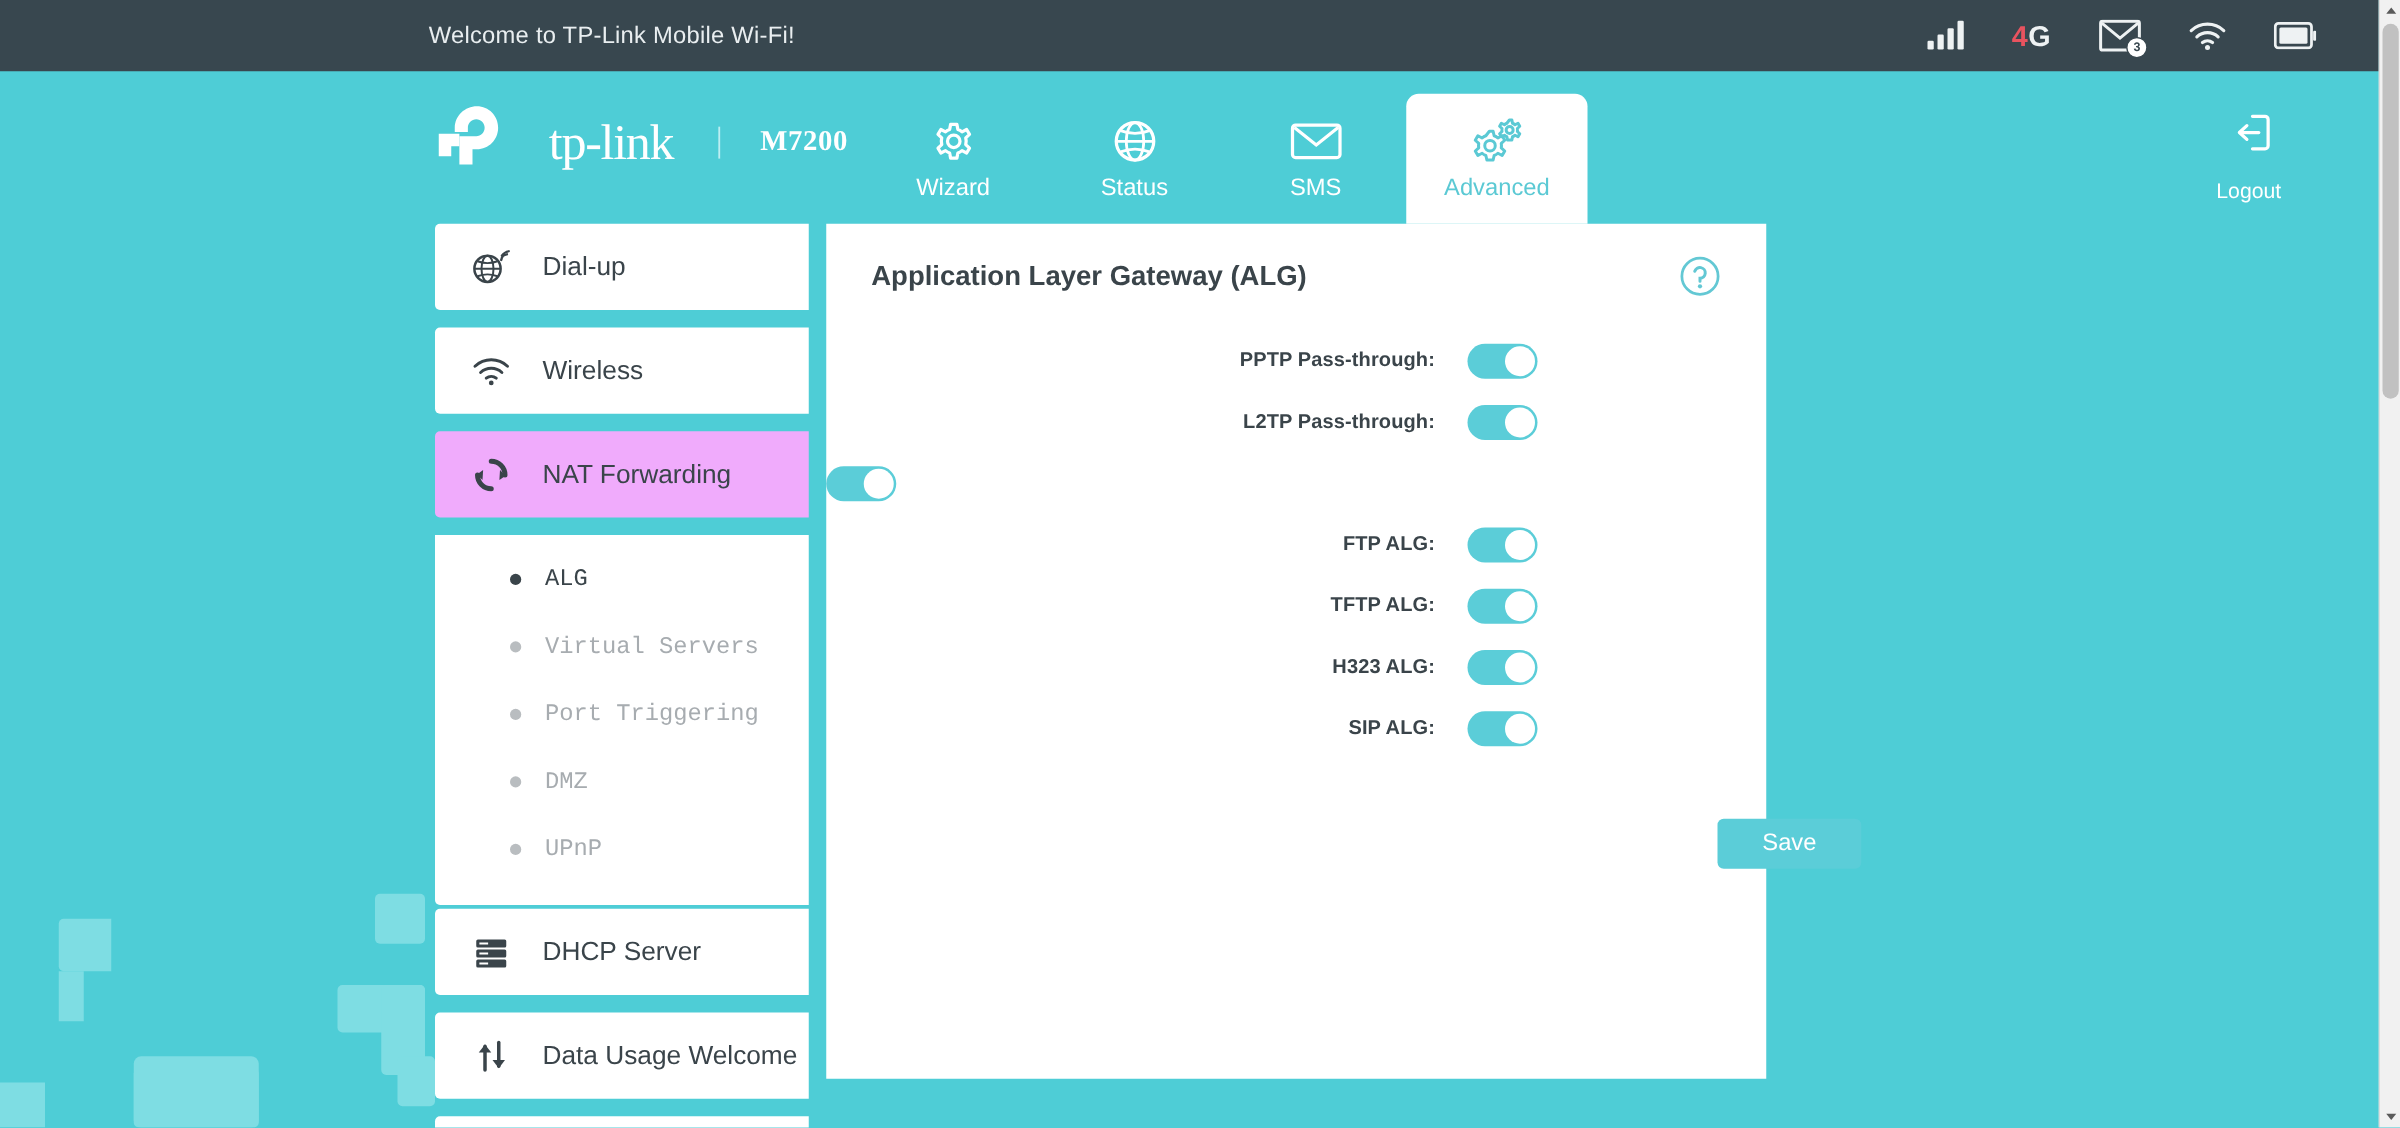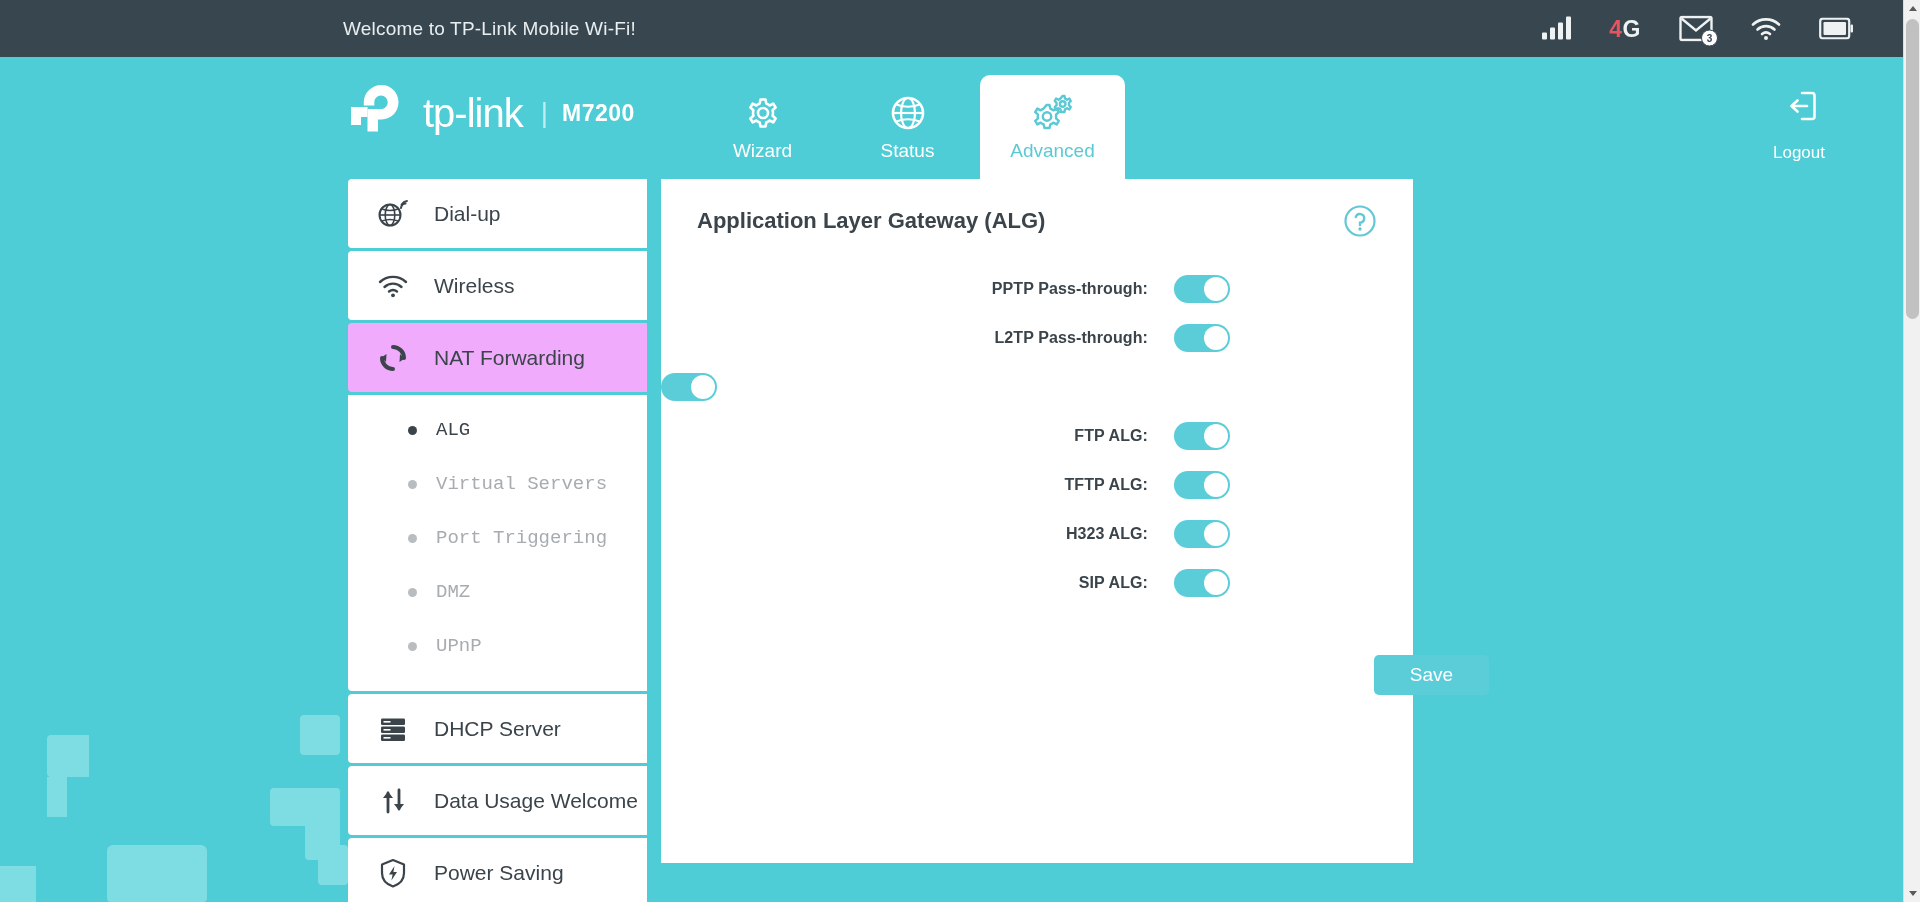--- a/index.html
+++ b/index.html
@@ -70,21 +70,21 @@
   .bg { position: absolute; inset: 0; background: #4ecdd6; }
   .deco { position: absolute; background: #7edde3; }
 
   
   .header {
     position: absolute; top: 57px; left: 0; width: 1903px; height: 122px;
     z-index: 10;
   }
   .logo-block {
     position: absolute; left: 345px; top: 26px;
-    display: flex; align-items: center; gap: 0;
+    display: flex; align-items: center; gap: 16px; font-family: Liberation Serif, serif;
   }
   .logo-mark { width: 74px; height: 60px; }
   .logo-word { font-size: 40px; color: #fff; letter-spacing: -1px; margin-left: 4px; font-weight: 400; }
   .logo-sep { color: #bdeef2; font-size: 28px; margin: 0 14px 0 18px; font-weight: 300; }
   .logo-model { color: #fff; font-size: 23px; font-weight: bold; letter-spacing: .5px; }
 
   .nav { position: absolute; left: 690px; top: 0; display: flex; height: 122px; }
   .nav-item {
     width: 145px; height: 104px; margin-top: 18px;
     display: flex; flex-direction: column; align-items: center; justify-content: center;
@@ -104,21 +104,21 @@
   .logout .logout-label { color: #ffffff; font-size: 17px; }
 
   
   .sidebar {
     position: absolute; left: 348px; top: 179px; width: 299px;
     z-index: 5;
   }
   .menu-card {
     background: #ffffff; height: 69px;
     display: flex; align-items: center; padding-left: 30px; gap: 26px;
-    margin-bottom: 3px; cursor: pointer;
+    margin-bottom: 14px; cursor: pointer;
     border-radius: 4px 0 0 4px;
   }
   .menu-card.active { background: #f0abfc; }
   .menu-card .menu-label { font-size: 21px; color: #3a444a; }
   .menu-icon { width: 30px; height: 30px; display: flex; align-items: center; justify-content: center; }
 
   .submenu { background: #ffffff; padding: 8px 0 18px 0; margin-bottom: 3px; border-radius: 0 0 0 4px; font-family: Liberation Mono, monospace; }
   .submenu-item {
     height: 54px; display: flex; align-items: center; padding-left: 60px; gap: 19px;
     cursor: pointer;
@@ -252,20 +252,29 @@
             <circle cx="19" cy="19" r="15" fill="none" stroke="#ffffff" stroke-width="2.6"></circle>
             <ellipse cx="19" cy="19" rx="7" ry="15" fill="none" stroke="#ffffff" stroke-width="2.2"></ellipse>
             <line x1="4" y1="19" x2="34" y2="19" stroke="#ffffff" stroke-width="2.2"></line>
             <path d="M7.5 10.5 Q19 15 30.5 10.5" fill="none" stroke="#ffffff" stroke-width="2.2"></path>
             <path d="M7.5 27.5 Q19 23 30.5 27.5" fill="none" stroke="#ffffff" stroke-width="2.2"></path>
           </svg>
         </span>
         <span class="nav-label">Status</span>
       </div>
 
+      <div class="nav-item">
+        <span class="nav-icon">
+          <svg width="42" height="32" viewBox="0 0 42 32">
+            <rect x="2" y="3" width="38" height="26" rx="2.5" fill="none" stroke="#ffffff" stroke-width="2.6"></rect>
+            <path d="M3.5 5 L21 19 L38.5 5" fill="none" stroke="#ffffff" stroke-width="2.6"></path>
+          </svg>
+        </span>
+        <span class="nav-label">SMS</span>
+      </div>
 
       <div class="nav-item active">
         <span class="nav-icon">
           <svg width="46" height="40" viewBox="0 0 46 40">
             <g stroke="#5bc9d4" stroke-width="2.4" fill="none" stroke-linejoin="round">
               <path d="M16.5 12 L19.5 12 L20.3 15.6 A9.5 9.5 0 0 1 23.3 17.4 L26.7 15.6 L28.8 19.2 L26 21.7 A9.5 9.5 0 0 1 26 25.3 L28.8 27.8 L26.7 31.4 L23.3 29.6 A9.5 9.5 0 0 1 20.3 31.4 L19.5 35 L14.5 35 L13.7 31.4 A9.5 9.5 0 0 1 10.7 29.6 L7.3 31.4 L5.2 27.8 L8 25.3 A9.5 9.5 0 0 1 8 21.7 L5.2 19.2 L7.3 15.6 L10.7 17.4 A9.5 9.5 0 0 1 13.7 15.6 Z"></path>
               <circle cx="17" cy="23.5" r="4.2"></circle>
               <path d="M32.5 3 L34.5 3 L35 5.6 A6.5 6.5 0 0 1 37 6.8 L39.4 5.6 L40.8 8 L38.9 9.8 A6.5 6.5 0 0 1 38.9 12.2 L40.8 14 L39.4 16.4 L37 15.2 A6.5 6.5 0 0 1 35 16.4 L34.5 19 L31 19 L30.5 16.4 A6.5 6.5 0 0 1 28.5 15.2 L26.1 16.4 L24.7 14 L26.6 12.2 A6.5 6.5 0 0 1 26.6 9.8 L24.7 8 L26.1 5.6 L28.5 6.8 A6.5 6.5 0 0 1 30.5 5.6 Z"></path>
               <circle cx="32.7" cy="11" r="2.8"></circle>
             </g>

